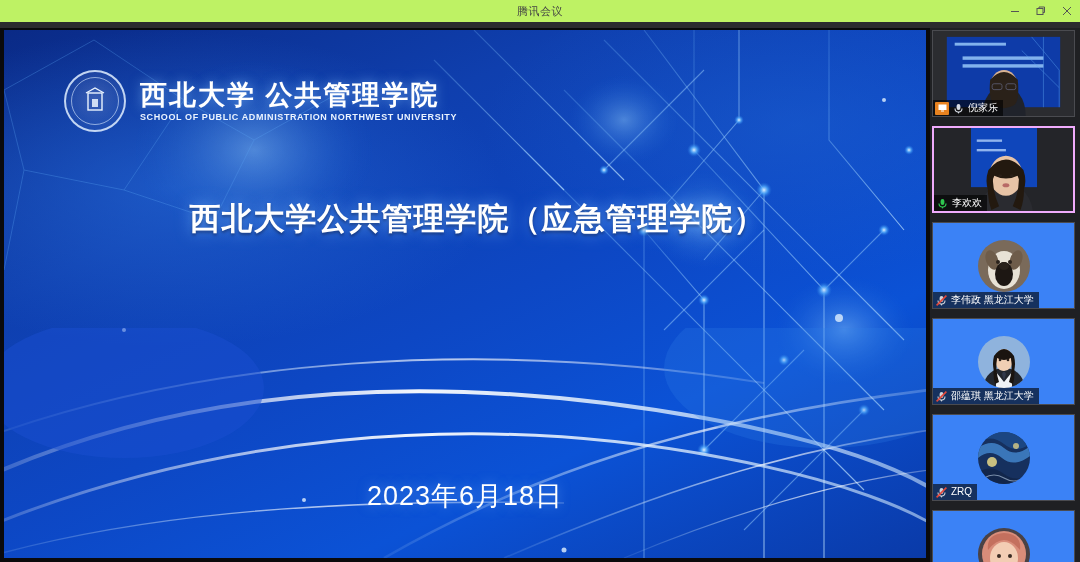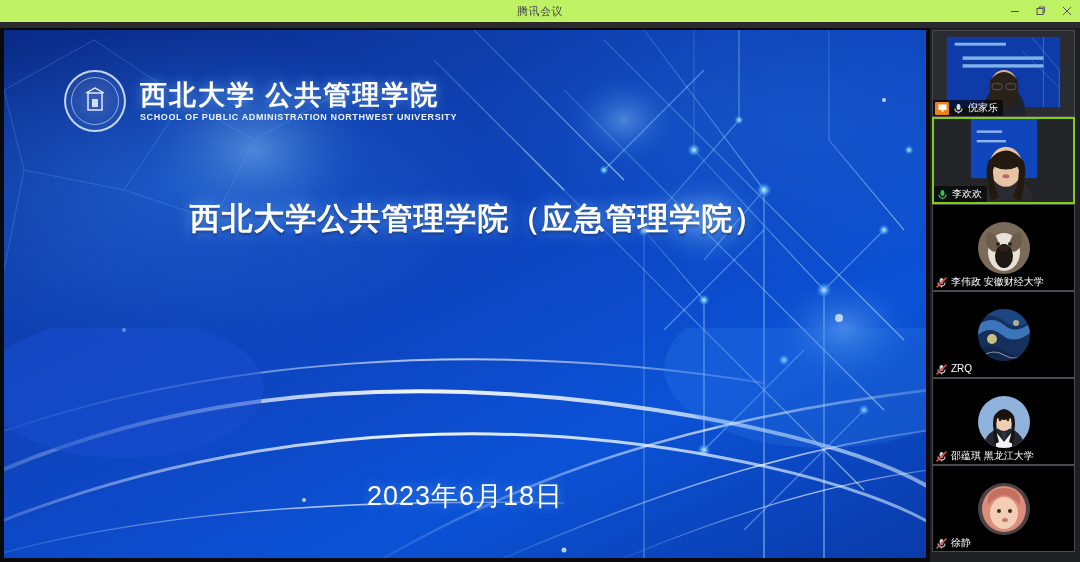--- a/index.html
+++ b/index.html
@@ -64,23 +64,23 @@
              text-shadow:0 0 22px rgba(130,195,255,.85), 0 3px 5px rgba(0,8,40,.55); }
   .t-date  { top:448px; font-size:27px; font-weight:400; letter-spacing:1px;
              text-shadow:0 0 12px rgba(120,185,255,.6); }
 
   
   .streaks { position:absolute; left:0; bottom:0; width:100%; height:230px; }
 
   
   .sidebar { position:absolute; top:28px; right:0; width:150px; height:534px;
              background:#1f2023; padding:2px 4px 0 2px; }
-  .tile { position:relative; width:143px; height:87px; margin-bottom:0px;
-          background:#000000; border:1px solid #4a4b50; overflow:hidden; }
-  .tile.active { border:2px solid #84cc16; }
+  .tile { position:relative; width:143px; height:87px; margin-bottom:9px;
+          background:#3b82f6; border:1px solid #4a4b50; overflow:hidden; }
+  .tile.active { border:2px solid #f0abfc; }
   .tile-video { position:absolute; inset:0; }
   .tile-label { position:absolute; left:0; bottom:0; height:16px;
                 display:flex; align-items:center; gap:3px;
                 background:rgba(0,0,0,.62); padding:0 5px 0 2px;
                 max-width:100%; }
   .tile-name { font-size:10px; color:#fff; white-space:nowrap; line-height:1; }
   .micicon { width:13px; height:13px; flex:none; }
   .sharebadge { width:14px; height:13px; background:#e8821f; flex:none;
                 display:flex; align-items:center; justify-content:center;
                 border-radius:1px; }
@@ -328,46 +328,21 @@
           <circle cx="32" cy="22" r="2" fill="#2a221c"></circle>
         </svg>
       </div>
       <div class="tile-label">
         <svg class="micicon" viewBox="0 0 13 13">
           <rect x="4.6" y="2" width="3.8" height="6" rx="1.9" fill="#cfd4dc"></rect>
           <path d="M3 6.6 a3.5 3.5 0 0 0 7 0" fill="none" stroke="#cfd4dc" stroke-width="1.1"></path>
           <line x1="6.5" y1="10" x2="6.5" y2="11.4" stroke="#cfd4dc" stroke-width="1.1"></line>
           <line x1="1.6" y1="11.4" x2="11.4" y2="1.6" stroke="#e2483c" stroke-width="1.6"></line>
         </svg>
-        <span class="tile-name">李伟政 安徽财经大学</span>
-      </div>
-    </div>
-
-    <div class="tile">
-      <div class="avatar">
-        <svg width="52" height="52" viewBox="0 0 52 52">
-          <rect width="52" height="52" fill="#16305e"></rect>
-          <g opacity=".9">
-            <path d="M0 10 q14 -8 26 2 q12 10 26 0 L52 0 L0 0 Z" fill="#1d4a86"></path>
-            <path d="M0 26 q12 -10 24 0 q12 10 28 -2 L52 14 q-14 12 -26 2 q-12 -10 -26 0z" fill="#3f7fc4"></path>
-            <path d="M0 40 q14 -8 26 2 q14 10 26 -2 L52 52 L0 52 Z" fill="#12264a"></path>
-            <circle cx="14" cy="30" r="5" fill="#f2e08a" opacity=".9"></circle>
-            <circle cx="38" cy="14" r="3" fill="#f2e08a" opacity=".8"></circle>
-            <path d="M6 46 q10 -6 20 0 q10 6 20 0" stroke="#cfe2f5" stroke-width="1.2" fill="none" opacity=".6"></path>
-          </g>
-        </svg>
-      </div>
-      <div class="tile-label">
-        <svg class="micicon" viewBox="0 0 13 13">
-          <rect x="4.6" y="2" width="3.8" height="6" rx="1.9" fill="#cfd4dc"></rect>
-          <path d="M3 6.6 a3.5 3.5 0 0 0 7 0" fill="none" stroke="#cfd4dc" stroke-width="1.1"></path>
-          <line x1="6.5" y1="10" x2="6.5" y2="11.4" stroke="#cfd4dc" stroke-width="1.1"></line>
-          <line x1="1.6" y1="11.4" x2="11.4" y2="1.6" stroke="#e2483c" stroke-width="1.6"></line>
-        </svg>
-        <span class="tile-name">ZRQ</span>
+        <span class="tile-name">李伟政 黑龙江大学</span>
       </div>
     </div>
 
     <div class="tile">
       <div class="avatar">
         <svg width="52" height="52" viewBox="0 0 52 52">
           <rect width="52" height="52" fill="#8fb3dd"></rect>
           <ellipse cx="26" cy="50" rx="20" ry="18" fill="#22262e"></ellipse>
           <path d="M18 36 L26 46 L34 36 L34 52 L18 52 Z" fill="#f0f2f5"></path>
           <path d="M24 38 L26 45 L28 38 L27 36 L25 36 Z" fill="#31384a"></path>
@@ -386,20 +361,45 @@
           <line x1="6.5" y1="10" x2="6.5" y2="11.4" stroke="#cfd4dc" stroke-width="1.1"></line>
           <line x1="1.6" y1="11.4" x2="11.4" y2="1.6" stroke="#e2483c" stroke-width="1.6"></line>
         </svg>
         <span class="tile-name">邵蕴琪 黑龙江大学</span>
       </div>
     </div>
 
     <div class="tile">
       <div class="avatar">
         <svg width="52" height="52" viewBox="0 0 52 52">
+          <rect width="52" height="52" fill="#16305e"></rect>
+          <g opacity=".9">
+            <path d="M0 10 q14 -8 26 2 q12 10 26 0 L52 0 L0 0 Z" fill="#1d4a86"></path>
+            <path d="M0 26 q12 -10 24 0 q12 10 28 -2 L52 14 q-14 12 -26 2 q-12 -10 -26 0z" fill="#3f7fc4"></path>
+            <path d="M0 40 q14 -8 26 2 q14 10 26 -2 L52 52 L0 52 Z" fill="#12264a"></path>
+            <circle cx="14" cy="30" r="5" fill="#f2e08a" opacity=".9"></circle>
+            <circle cx="38" cy="14" r="3" fill="#f2e08a" opacity=".8"></circle>
+            <path d="M6 46 q10 -6 20 0 q10 6 20 0" stroke="#cfe2f5" stroke-width="1.2" fill="none" opacity=".6"></path>
+          </g>
+        </svg>
+      </div>
+      <div class="tile-label">
+        <svg class="micicon" viewBox="0 0 13 13">
+          <rect x="4.6" y="2" width="3.8" height="6" rx="1.9" fill="#cfd4dc"></rect>
+          <path d="M3 6.6 a3.5 3.5 0 0 0 7 0" fill="none" stroke="#cfd4dc" stroke-width="1.1"></path>
+          <line x1="6.5" y1="10" x2="6.5" y2="11.4" stroke="#cfd4dc" stroke-width="1.1"></line>
+          <line x1="1.6" y1="11.4" x2="11.4" y2="1.6" stroke="#e2483c" stroke-width="1.6"></line>
+        </svg>
+        <span class="tile-name">ZRQ</span>
+      </div>
+    </div>
+
+    <div class="tile">
+      <div class="avatar">
+        <svg width="52" height="52" viewBox="0 0 52 52">
           <rect width="52" height="52" fill="#4a4245"></rect>
           <ellipse cx="26" cy="26" rx="22" ry="23" fill="#d98d7a"></ellipse>
           <ellipse cx="26" cy="30" rx="14" ry="16" fill="#f3cdb4"></ellipse>
           <path d="M10 22 q16 -20 32 0 q2 -16 -16 -17 q-18 1 -16 17z" fill="#c4705e"></path>
           <circle cx="21" cy="28" r="2" fill="#3a2a22"></circle>
           <circle cx="32" cy="28" r="2" fill="#3a2a22"></circle>
           <ellipse cx="27" cy="37" rx="3" ry="2" fill="#c07b6c"></ellipse>
         </svg>
       </div>
       <div class="tile-label">

